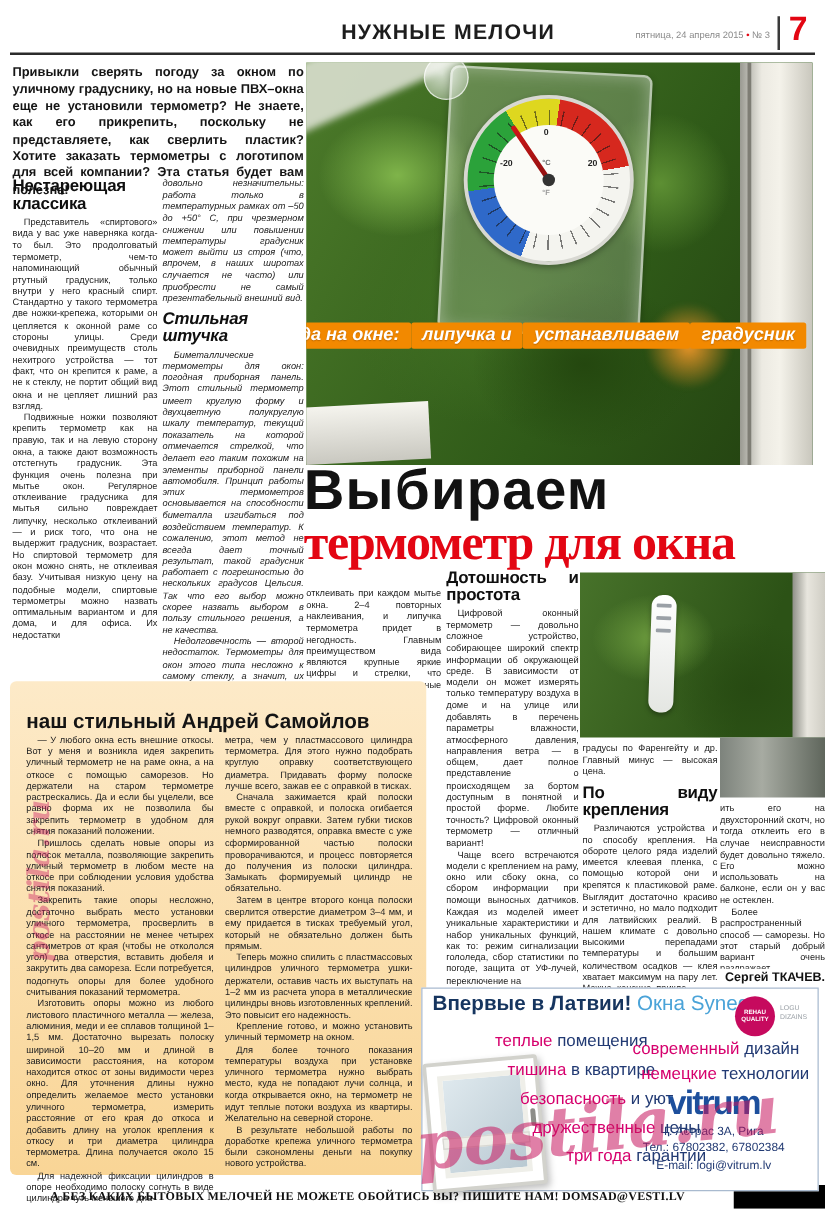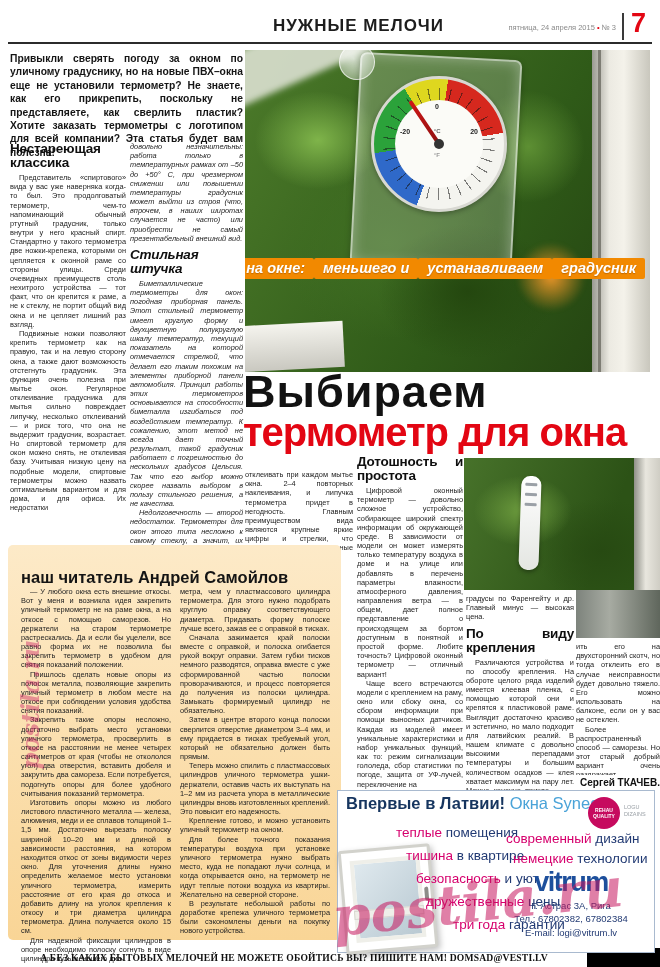--- a/index.html
+++ b/index.html
@@ -67,21 +67,21 @@
   .dial-label{position:absolute;font-size:7px;font-weight:bold;color:#222;}
   .dl-top{left:47%;top:24px;} .dl-right{right:26px;top:38%;} .dl-left{left:26px;top:38%;}
   .dl-unit{left:46%;top:38%;color:#666;font-size:6px;} .dl-unit2{left:46%;top:56%;color:#999;font-size:6px;}
   
   .ribbons{position:absolute;right:5px;top:206px;display:flex;flex-direction:row;align-items:flex-end;}
   .ribbon{background:#f28900;color:#fff;font-weight:bold;font-style:italic;font-size:14.5px;
           padding:2px 9px 3px;margin:2px 0;border-radius:2px;white-space:nowrap;
           text-shadow:0 1px 1px rgba(120,60,0,.4);}
   
   #headline1{position:absolute;left:243px;top:366px;font-size:45px;font-weight:bold;color:#121212;letter-spacing:1px;}
-  #headline2{position:absolute;left:243px;top:410px;font-size:40px;font-weight:bold;color:#e30613;letter-spacing:-1px;white-space:nowrap;}
+  #headline2{position:absolute;left:243px;top:410px;font-size:40px;font-weight:bold;color:#e30613;letter-spacing:-1px;white-space:nowrap;font-family:Liberation Serif, serif;}
   
   #photo2{position:absolute;left:464px;top:458px;width:196px;height:132px;overflow:hidden;
           background:
             radial-gradient(70px 50px at 30% 40%,#6d9c3e 0,rgba(109,156,62,0) 70%),
             radial-gradient(90px 70px at 70% 70%,#274a12 0,rgba(39,74,18,0) 75%),
             linear-gradient(110deg,#47722a,#2c5216 70%);}
   .p2-frame{position:absolute;right:0;top:0;width:26px;height:100%;
             background:linear-gradient(90deg,#8f9088 0,#e8e6de 45%,#cfcdc4);}
   .p2-therm{position:absolute;left:56px;top:18px;width:20px;height:94px;background:linear-gradient(#ffffff,#e4e6e2);
             border-radius:9px;transform:rotate(2deg);box-shadow:0 2px 4px rgba(0,0,0,.35);}
@@ -182,21 +182,21 @@
       <span class="dial-label dl-right">20</span>
       <span class="dial-label dl-left">-20</span>
       <span class="dial-label dl-unit">°C</span>
       <span class="dial-label dl-unit2">°F</span>
       <div class="therm-needle"></div>
       <div class="therm-cap"></div>
     </div>
   </div>
   <div class="ribbons">
     <span class="ribbon">Погода на окне:</span>
-    <span class="ribbon">меньшего и</span>
+    <span class="ribbon">липучка и</span>
     <span class="ribbon">устанавливаем</span>
     <span class="ribbon">градусник</span>
   </div>
 </div>
 
 <div id="headline1">Выбираем</div>
 <div id="headline2">термометр для окна</div>
 
 <div class="col cont" id="col3">
   <div>
@@ -236,21 +236,21 @@
   <div>
       <p>ить его на двухсторонний скотч, но тогда отклеить его в случае неисправности будет довольно тяжело. Его можно использовать на балконе, если он у вас не остеклен.</p>
       <p>Более распространенный способ — саморезы. Но этот старый добрый вариант очень раздражает производителей пластикового профиля. При его повреждении со стороны улицы внутрь может попасть вода. Если вода останется внутри и замерзнет, это может привести к разрыву пластикового профиля или образованию на нем трещин.</p>
     </div>
 </div>
 <div id="byline">Сергей ТКАЧЕВ.</div>
 
 <div id="reader">
   <div class="rs-head">
     <br>
-    <span>наш читатель Андрей Самойлов</span>
+    <span>наш стильный Андрей Самойлов</span>
   </div>
   <div class="rs-col" id="rsA">
       <p>— У любого окна есть внешние откосы. Вот у меня и возникла идея закрепить уличный термометр не на раме окна, а на откосе с помощью саморезов. Но держатели на старом термометре растрескались. Да и если бы уцелели, все равно форма их не позволила бы закрепить термометр в удобном для снятия показаний положении.</p>
       <p>Пришлось сделать новые опоры из полосок металла, позволяющие закрепить уличный термометр в любом месте на откосе при соблюдении условия удобства снятия показаний.</p>
       <p>Закрепить такие опоры несложно, достаточно выбрать место установки уличного термометра, просверлить в откосе на расстоянии не менее четырех сантиметров от края (чтобы не откололся угол) два отверстия, вставить дюбеля и закрутить два самореза. Если потребуется, подогнуть опоры для более удобного считывания показаний термометра.</p>
       <p>Изготовить опоры можно из любого листового пластичного металла — железа, алюминия, меди и ее сплавов толщиной 1–1,5 мм. Достаточно вырезать полоску шириной 10–20 мм и длиной в зависимости расстояния, на котором находится откос от зоны видимости через окно. Для уточнения длины нужно определить желаемое место установки уличного термометра, измерить расстояние от его края до откоса и добавить длину на уголок крепления к откосу и три диаметра цилиндра термометра. Длина получается около 15 см.</p>
       <p>Для надежной фиксации цилиндров в опоре необходимо полоску согнуть в виде цилиндра чуть меньшего диа-</p>
     </div>
   <div class="rs-col" id="rsB">
       <p>метра, чем у пластмассового цилиндра термометра. Для этого нужно подобрать круглую оправку соответствующего диаметра. Придавать форму полоске лучше всего, зажав ее с оправкой в тисках.</p>

